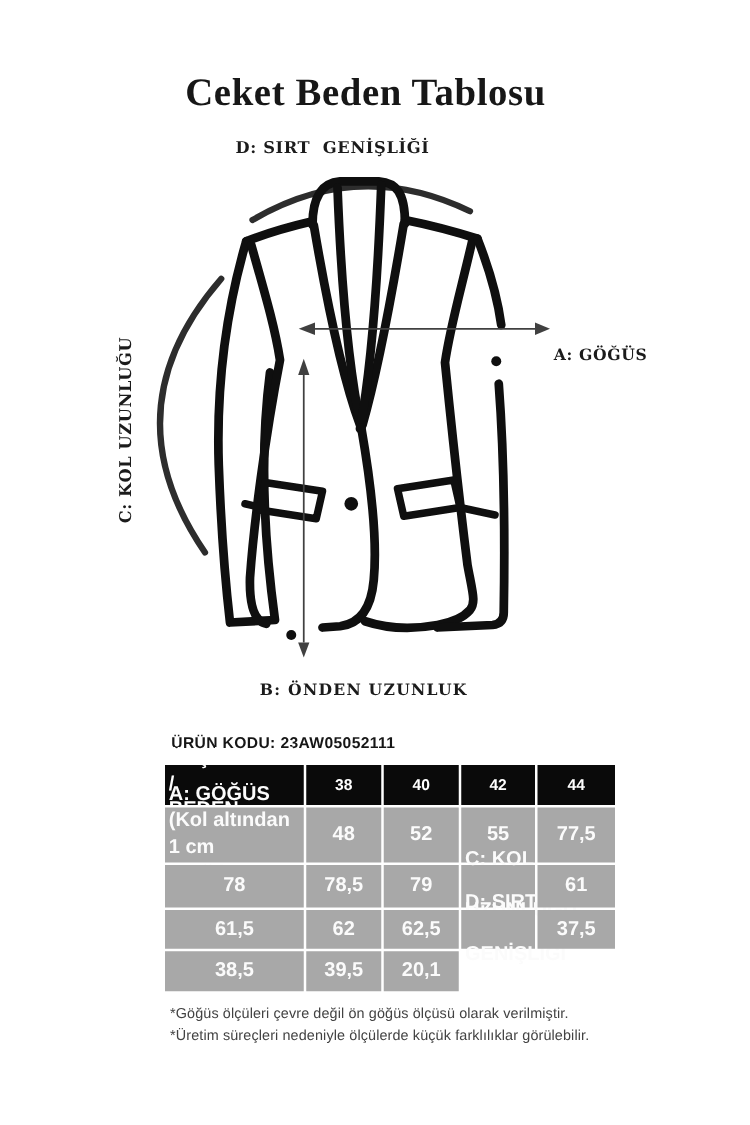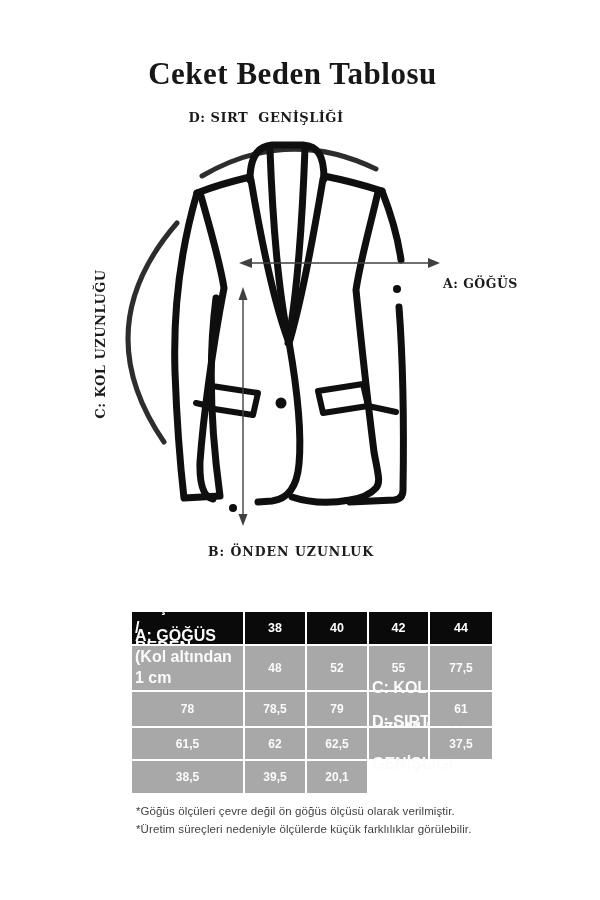--- a/index.html
+++ b/index.html
@@ -56,21 +56,21 @@
     background: #ffffff;
   }
   .cell {
     display: flex;
     align-items: center;
     justify-content: center;
     color: #ffffff;
     font-weight: 700;
   }
   .cell.head { background: #0a0a0a; font-size: 12.5px; }
-  .cell.data { background: #a8a8a8; font-size: 12px; color: #fbfbfb; }
+  .cell.data { background: #a8a8a8; font-size: 16px; color: #fbfbfb; }
   .cell.label {
     justify-content: flex-start;
     padding-left: 3px;
     font-size: 16px;
     line-height: 1.3;
     white-space: pre-wrap;
     text-align: left;
   }
   .footnotes {
     position: absolute;
@@ -130,20 +130,21 @@
       <polygon points="243,287 238.5,300 247.5,300" stroke="none"></polygon>
       <polygon points="243,526 238.5,514 247.5,514" stroke="none"></polygon>
     </g>
 
     <text x="266" y="122" text-anchor="middle" font-size="13" letter-spacing="0.5" style="white-space:pre">D: SIRT  GENİŞLİĞİ</text>
     <text x="443" y="288" text-anchor="start" font-size="12.5" letter-spacing="0.5">A: GÖĞÜS</text>
     <text transform="translate(105 344) rotate(-90)" text-anchor="middle" font-size="13" letter-spacing="0.5">C: KOL UZUNLUĞU</text>
     <text x="291" y="556" text-anchor="middle" font-size="12.5" letter-spacing="1">B: ÖNDEN UZUNLUK</text>
   </svg>
 
+  <div class="product-code">ÜRÜN KODU: 23AW05052111</div>
 
   <div class="size-table">
 
     <div class="cell head label">ÖLÇÜM YERİ /
 BEDEN</div>
     <div class="cell head">38</div>
     <div class="cell head">40</div>
     <div class="cell head">42</div>
     <div class="cell head">44</div>
 

